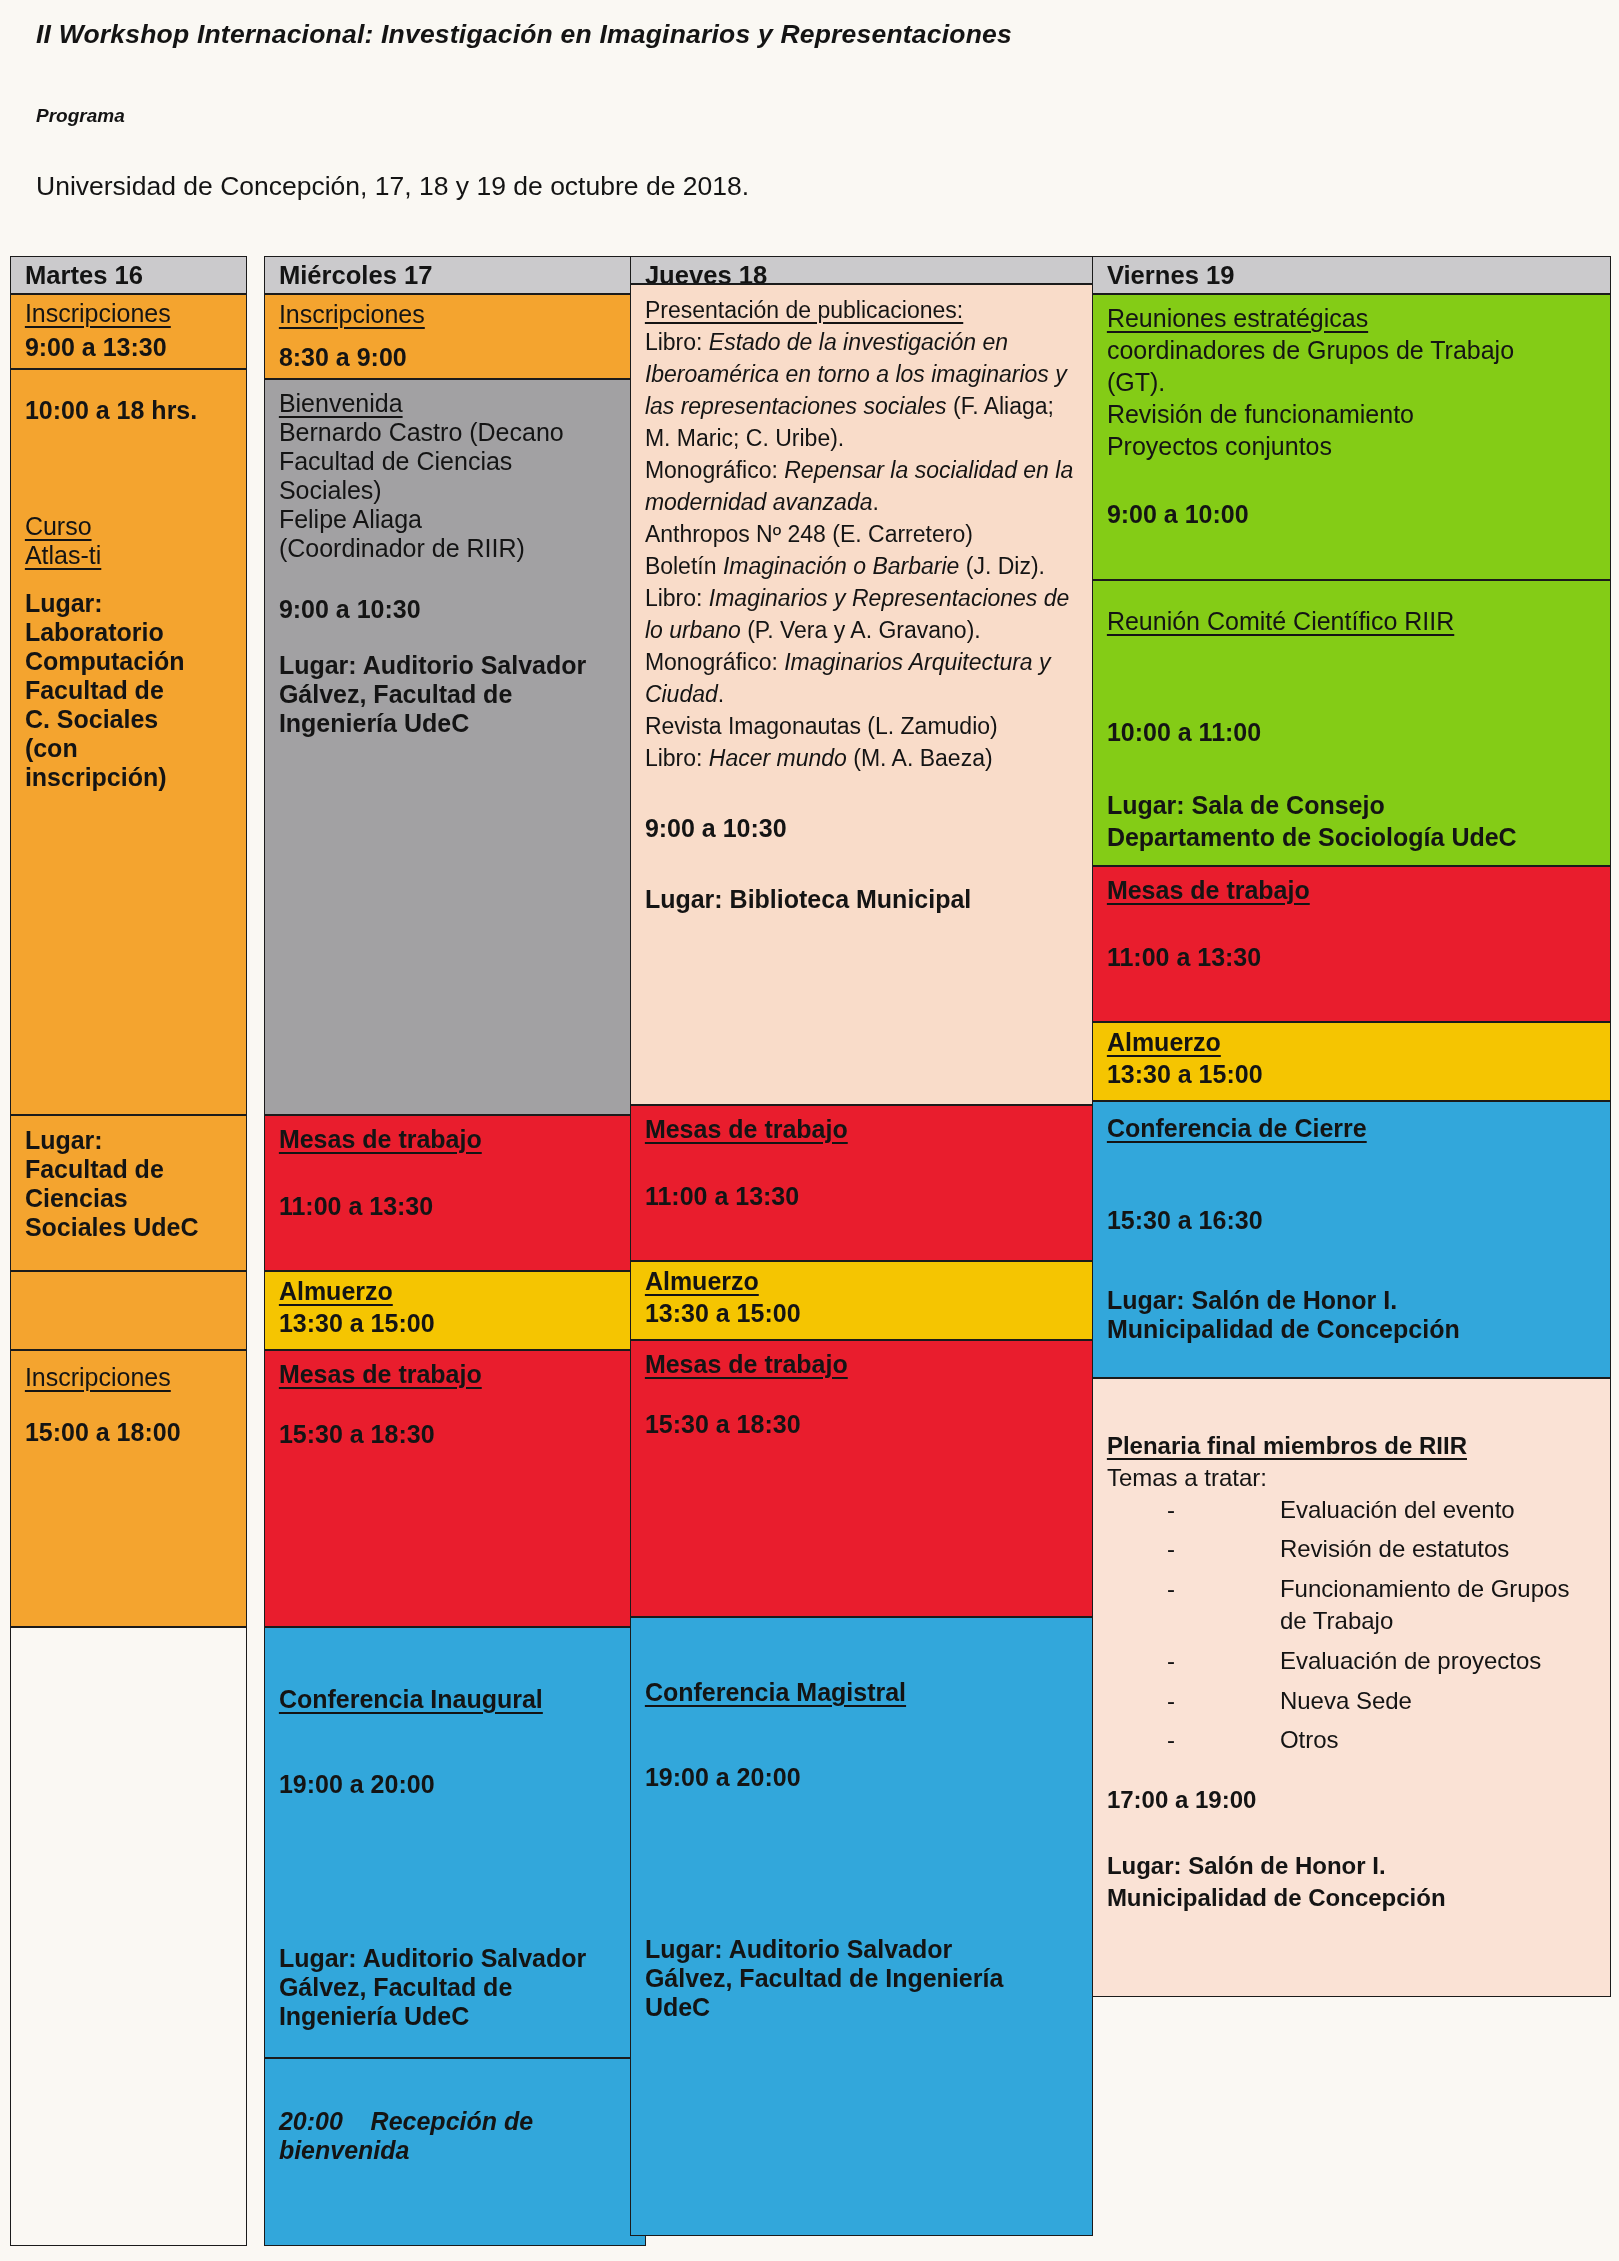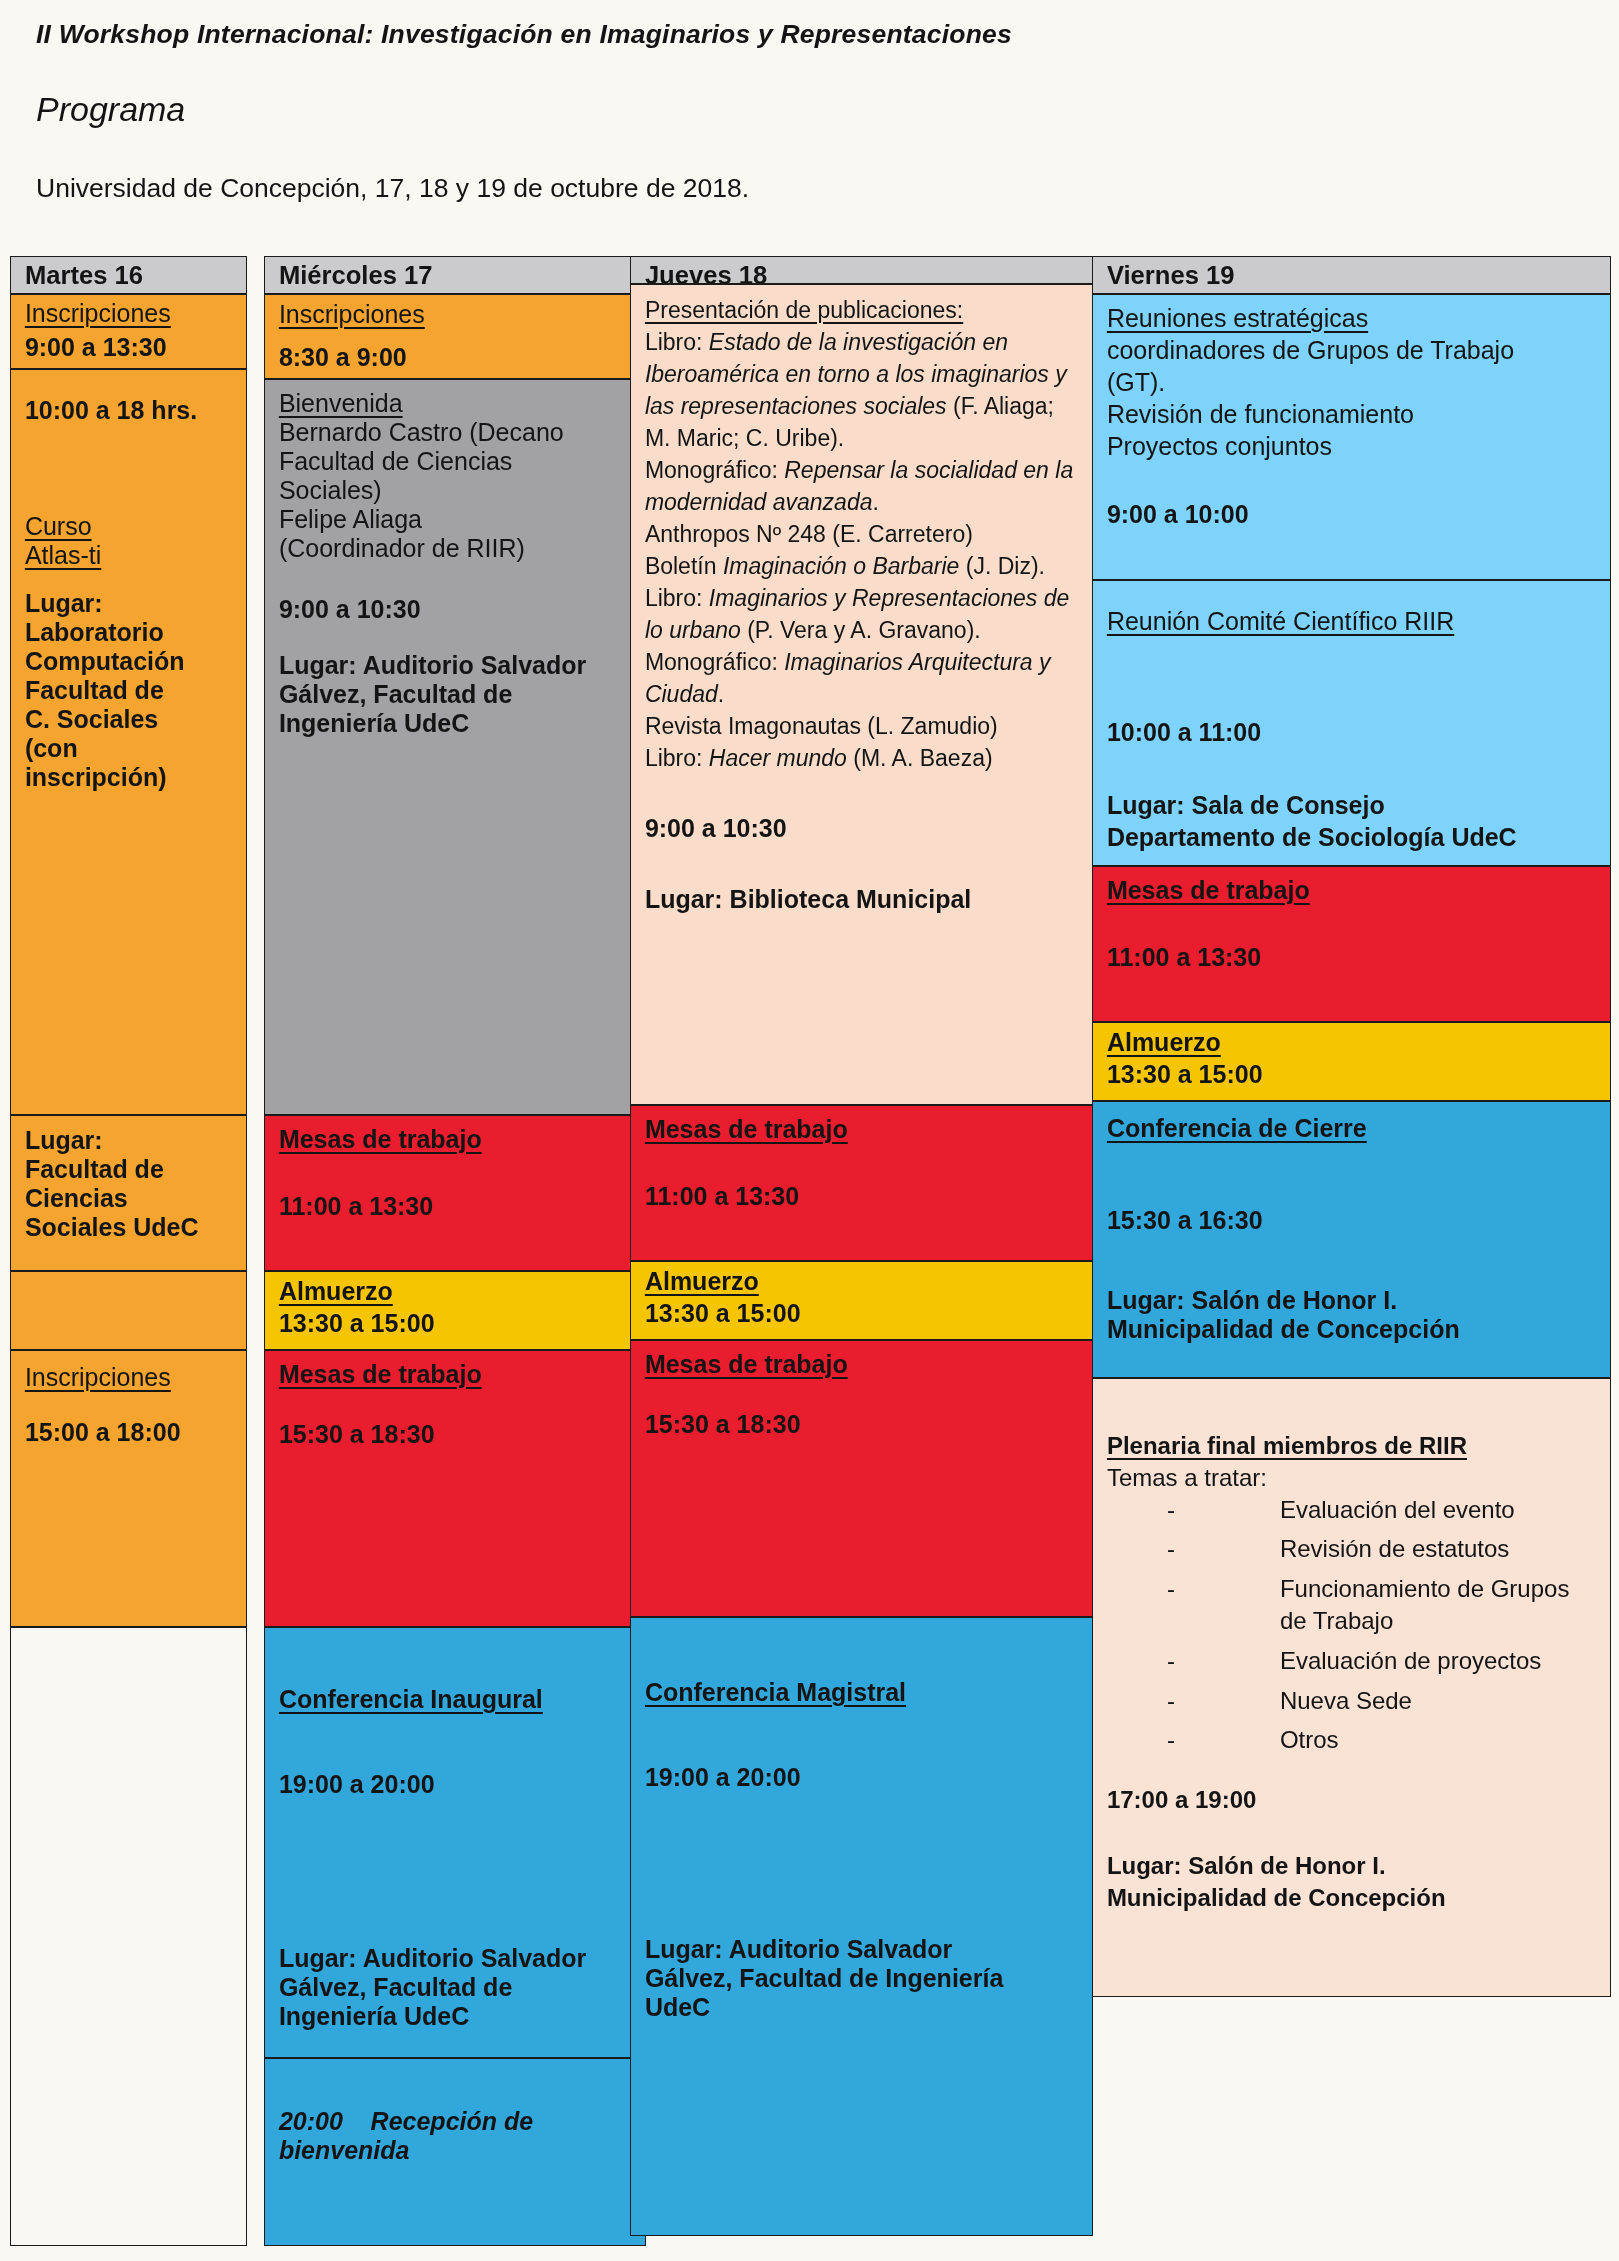--- a/index.html
+++ b/index.html
@@ -6,38 +6,38 @@
   body{
     width:1619px;height:2261px;
     background:#FAF8F3;
     font-family:"Liberation Sans", sans-serif;
     color:#141414;
     overflow:hidden;
     position:relative;
   }
   .doc-header{position:absolute;left:36px;top:19px;width:1537px}
   .title{font-size:26.5px;font-weight:bold;font-style:italic;letter-spacing:0.2px}
-  .subtitle{font-size:34px;font-weight:normal;font-style:italic;margin-top:40px}
+  .subtitle{font-size:19px;font-weight:bold;font-style:italic;margin-top:55px}
   .venue{font-size:26.5px;margin-top:44px;font-weight:normal}
 
   .schedule{position:absolute;left:10.2px;top:256px;width:1601px;height:1991px}
   .col{position:absolute;top:0}
   .cell{
     box-sizing:border-box;
     border:1.7px solid #1b1b1b;
     padding:6.8px 12px 3.4px 13.7px;
     overflow:hidden;
     font-size:25px;
     line-height:29px;
   }
   .hdr{background:#CBCACC;font-weight:bold;font-size:25.6px;padding-top:4.3px}
   .bg-orange{background:#F4A42F}
   .bg-gray{background:#A2A1A3}
   .bg-peach{background:#F9DCC9}
-  .bg-green{background:#7dd3fc}
+  .bg-green{background:#84cc16}
   .bg-red{background:#E91D2D}
   .bg-yellow{background:#F5C501}
   .bg-blue{background:#32A7DB}
   .bg-pink{background:#FAE2D5}
   .bg-paper{background:transparent}
 
   .u{text-decoration:underline;text-decoration-thickness:1.7px;text-underline-offset:4.3px}
   .b{font-weight:bold}
   .bu{font-weight:bold;text-decoration:underline;text-decoration-thickness:1.7px;text-underline-offset:4.3px}
   .bi{font-weight:bold;font-style:italic}

